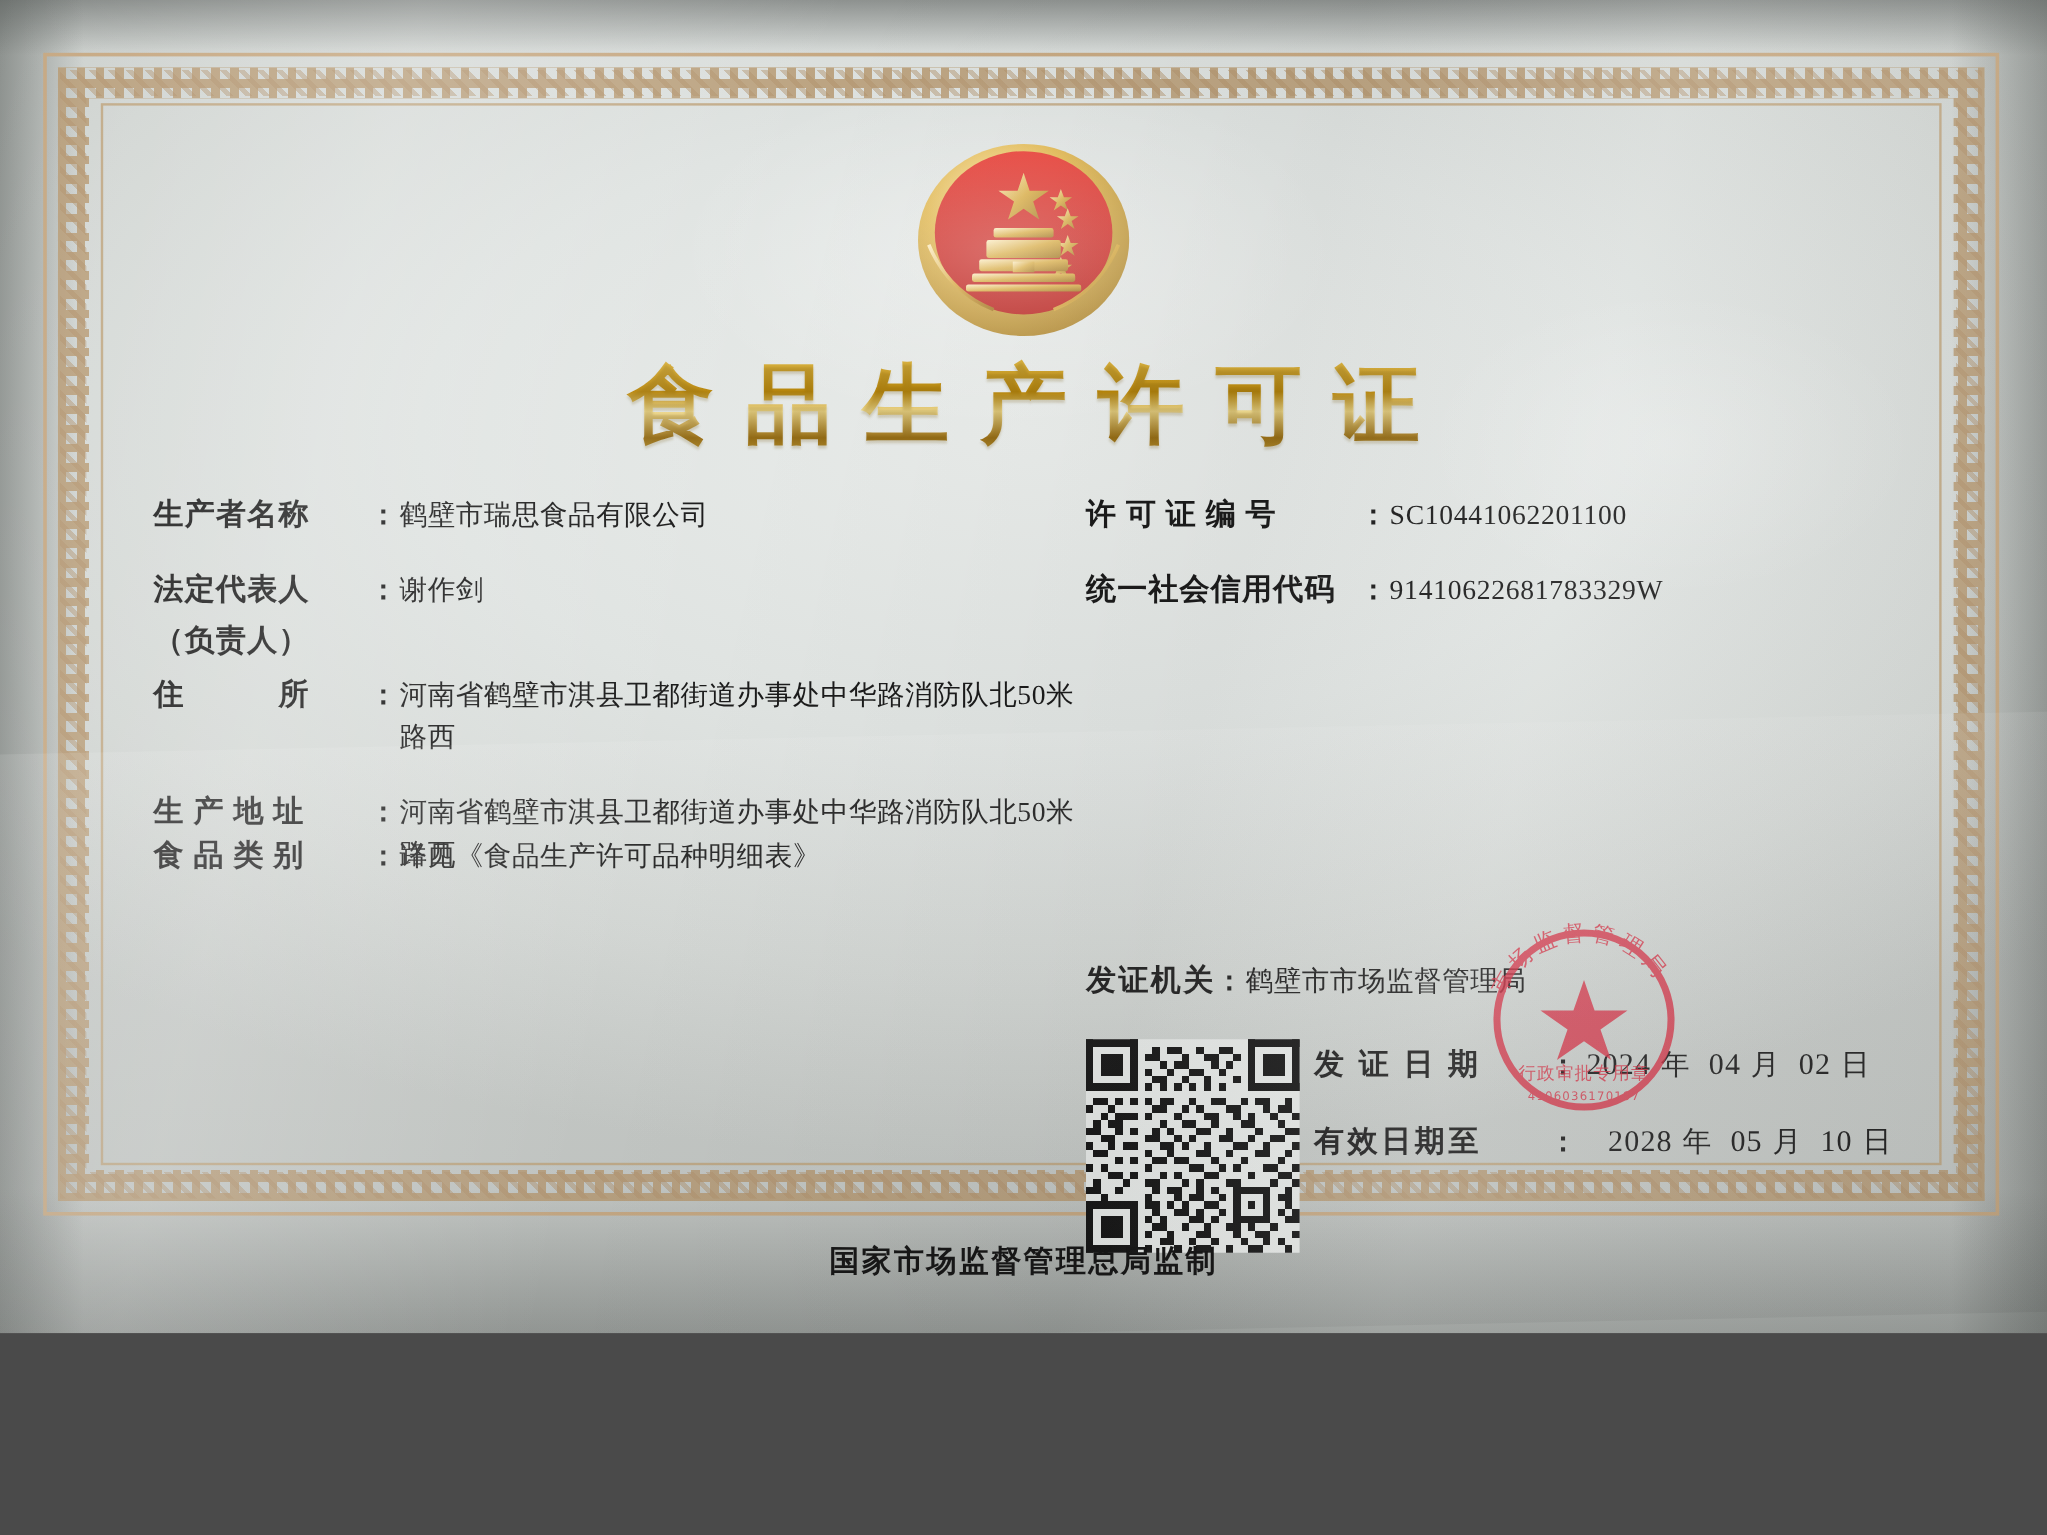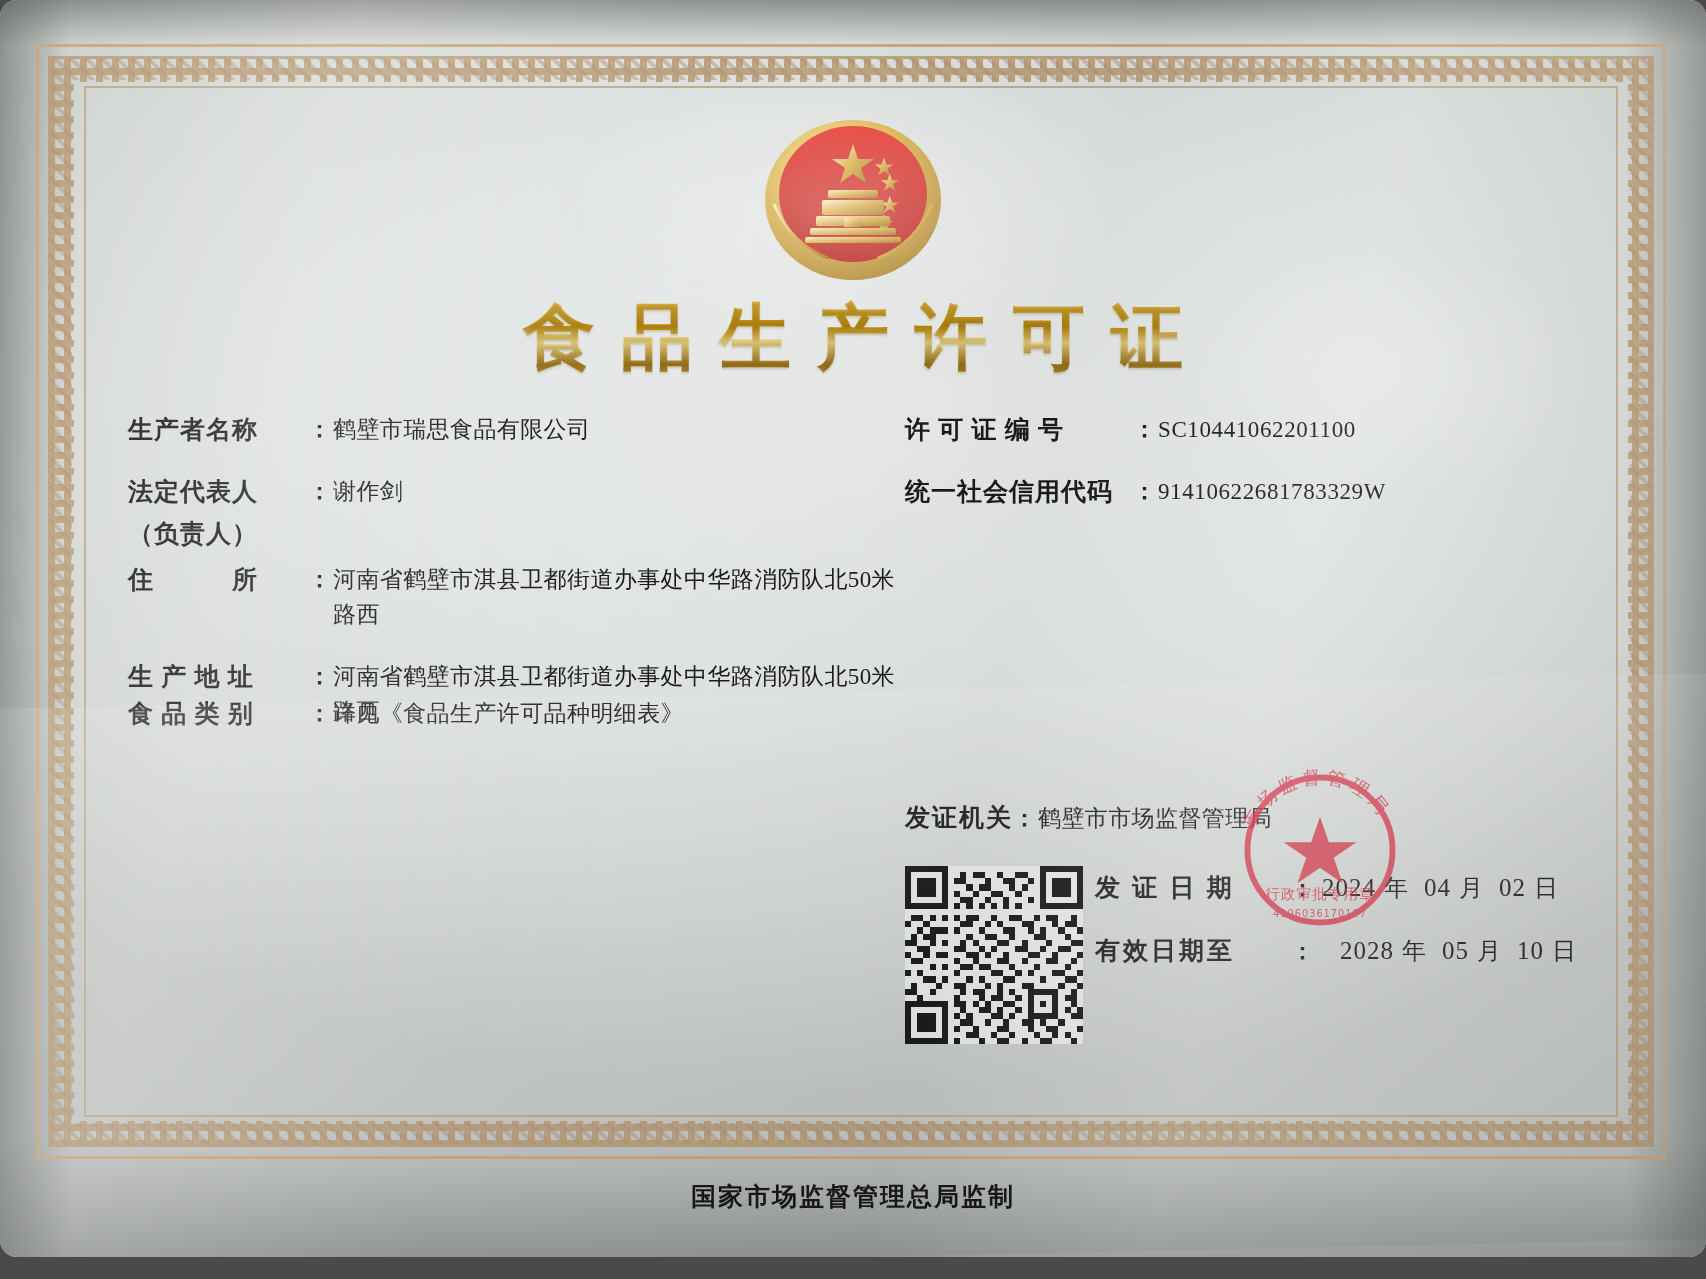--- a/index.html
+++ b/index.html
@@ -3,25 +3,24 @@
 <meta charset="utf-8">
 <style>
   html, body {
     margin: 0;
     padding: 0;
     background: #4a4a4a;
   }
   #page {
     position: relative;
     width: 1706px;
-    height: 1257px;
+    height: 1111px;
     overflow: hidden;
     font-family: "Liberation Serif", "DejaVu Serif", serif;
     background: #cfd3cf;
-    border-radius: 17px;
   }
 
   
   .paper {
     position: absolute;
     inset: 0;
     background:
       radial-gradient(ellipse 70% 55% at 50% 32%, #e9ecea 0%, #dfe3e1 42%, #d2d6d3 75%, #c4c8c5 100%);
   }
   .paper-shade-left {

